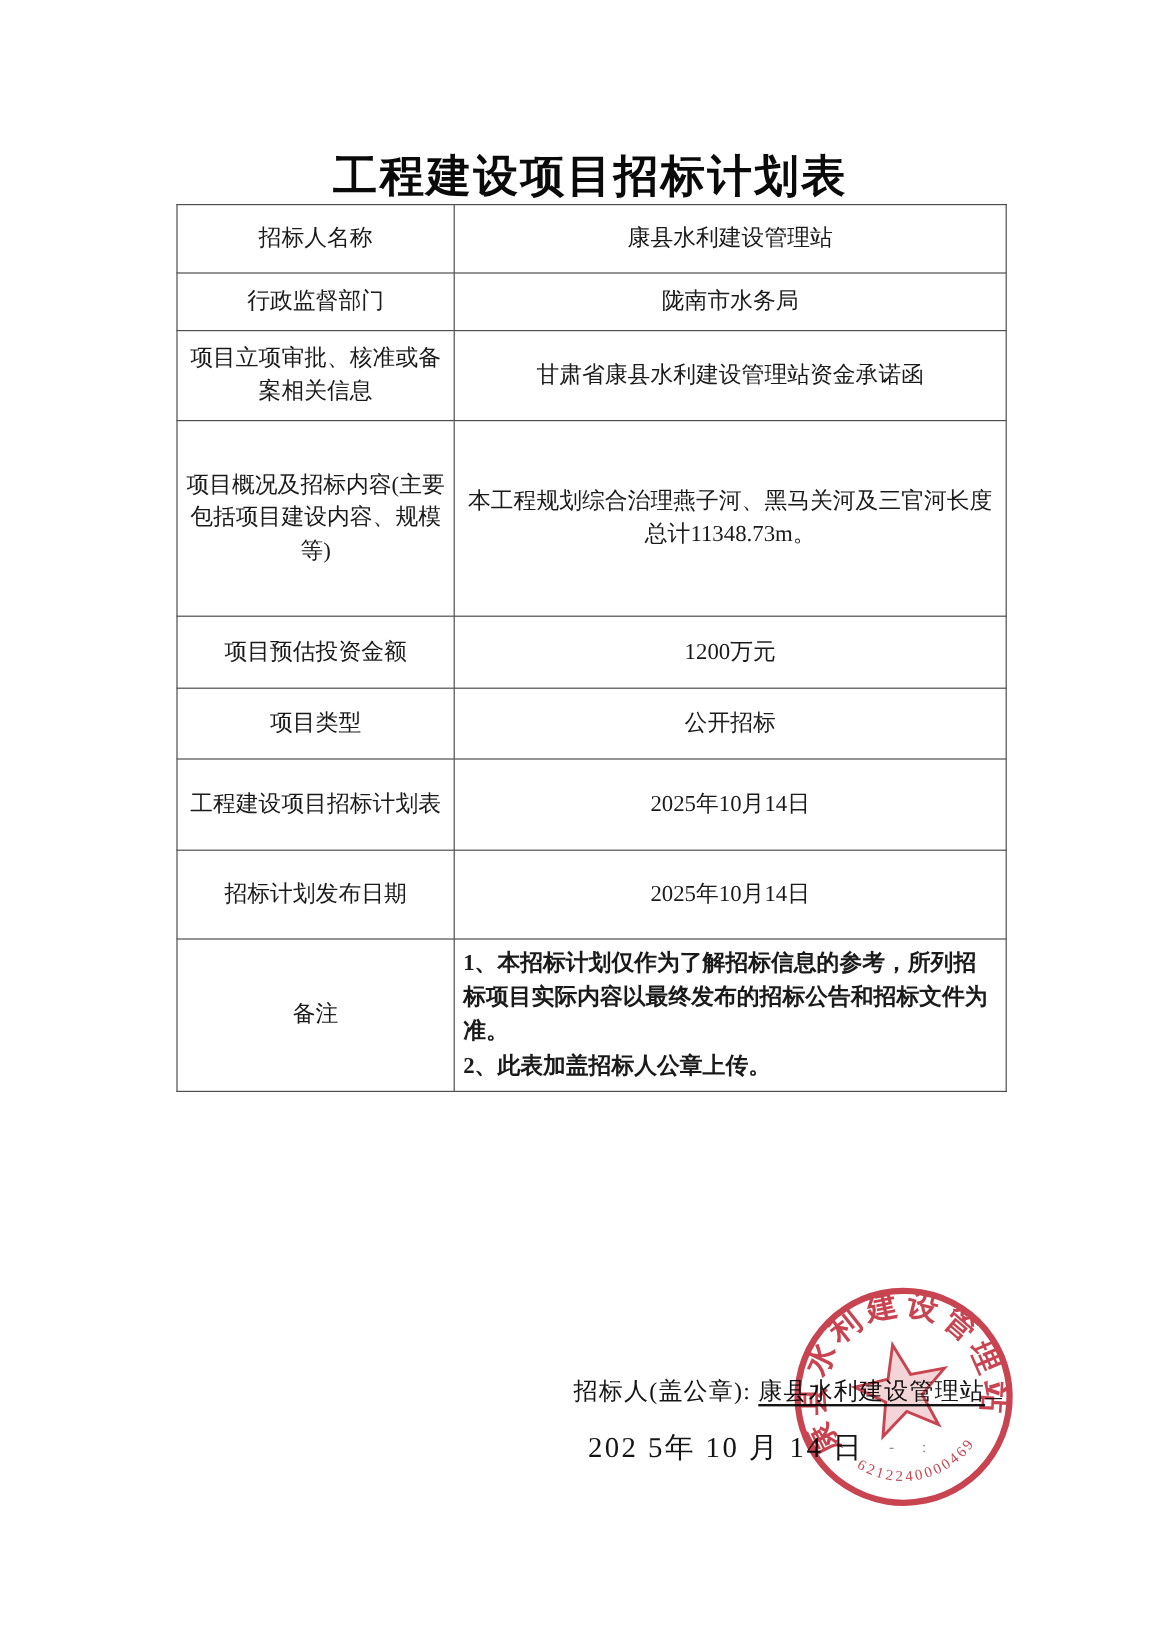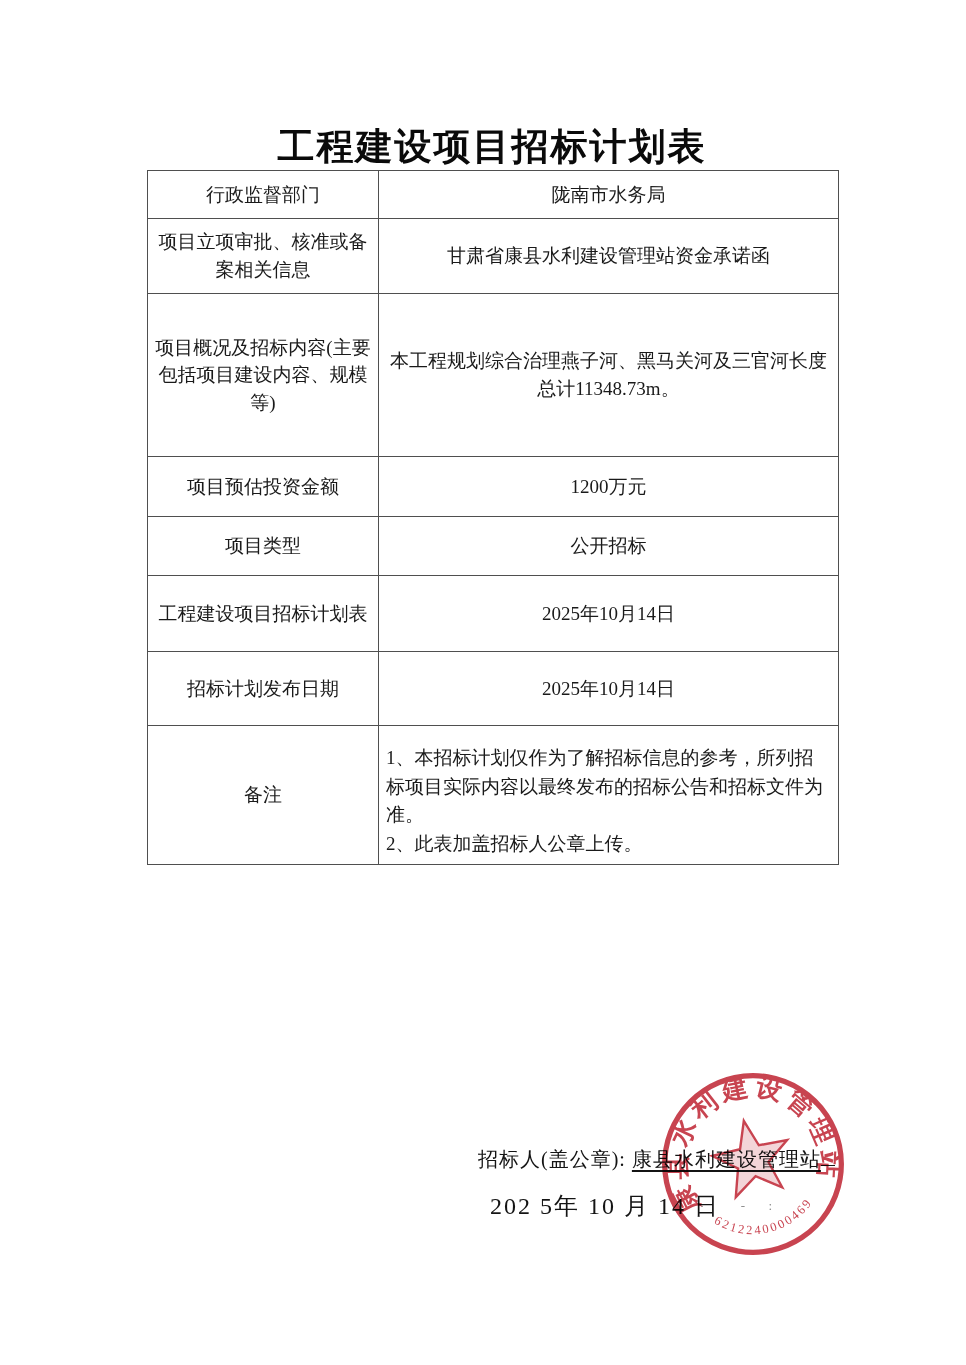--- a/index.html
+++ b/index.html
@@ -43,22 +43,23 @@
     line-height: 1.45;
     padding: 2px 5px;
     color: #1a1a1a;
   }
   .plan-table col.c-label { width: 231px; }
   .plan-table col.c-value { width: 460px; }
   .plan-table td.remark-cell {
     text-align: left;
     vertical-align: middle;
     white-space: pre-line;
-    padding: 18px 6px 6px 7px;
+    padding: 6px 6px 6px 7px;
     line-height: 1.5;
+    font-weight: bold;
   }
   .signer-line {
     position: absolute;
     left: 478px;
     top: 1146px;
     font-size: 20px;
     letter-spacing: 1px;
     white-space: nowrap;
   }
   .signer-line .signer-name {
@@ -113,20 +114,24 @@
 <body>
 
 <div class="doc-title">工程建设项目招标计划表</div>
 
 <table class="plan-table">
   <colgroup>
       <col class="c-label">
       <col class="c-value">
     </colgroup>
   <tbody>
+    <tr style="height:57px">
+      <td>招标人名称</td>
+      <td>康县水利建设管理站</td>
+    </tr>
     <tr style="height:48px">
       <td>行政监督部门</td>
       <td>陇南市水务局</td>
     </tr>
     <tr style="height:75px">
       <td>项目立项审批、核准或备案相关信息</td>
       <td>甘肃省康县水利建设管理站资金承诺函</td>
     </tr>
     <tr style="height:163px">
       <td>项目概况及招标内容(主要包括项目建设内容、规模等)</td>

